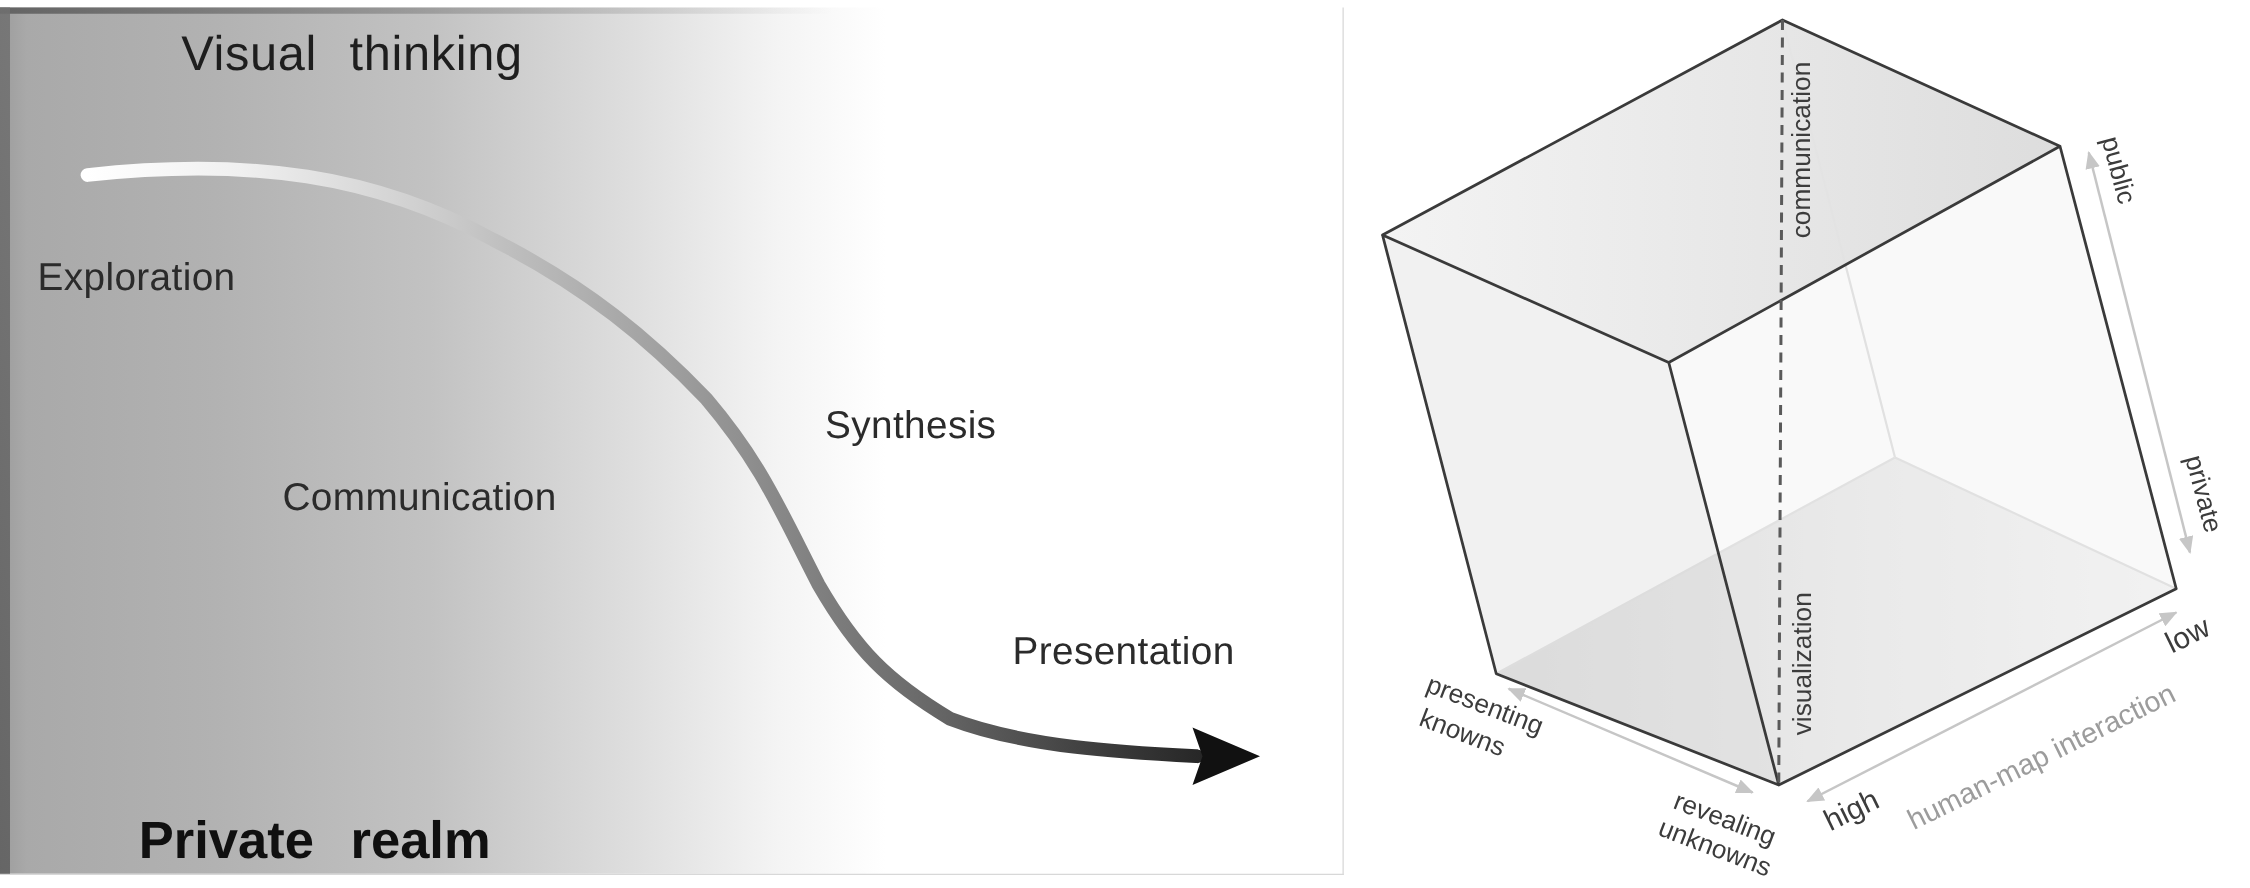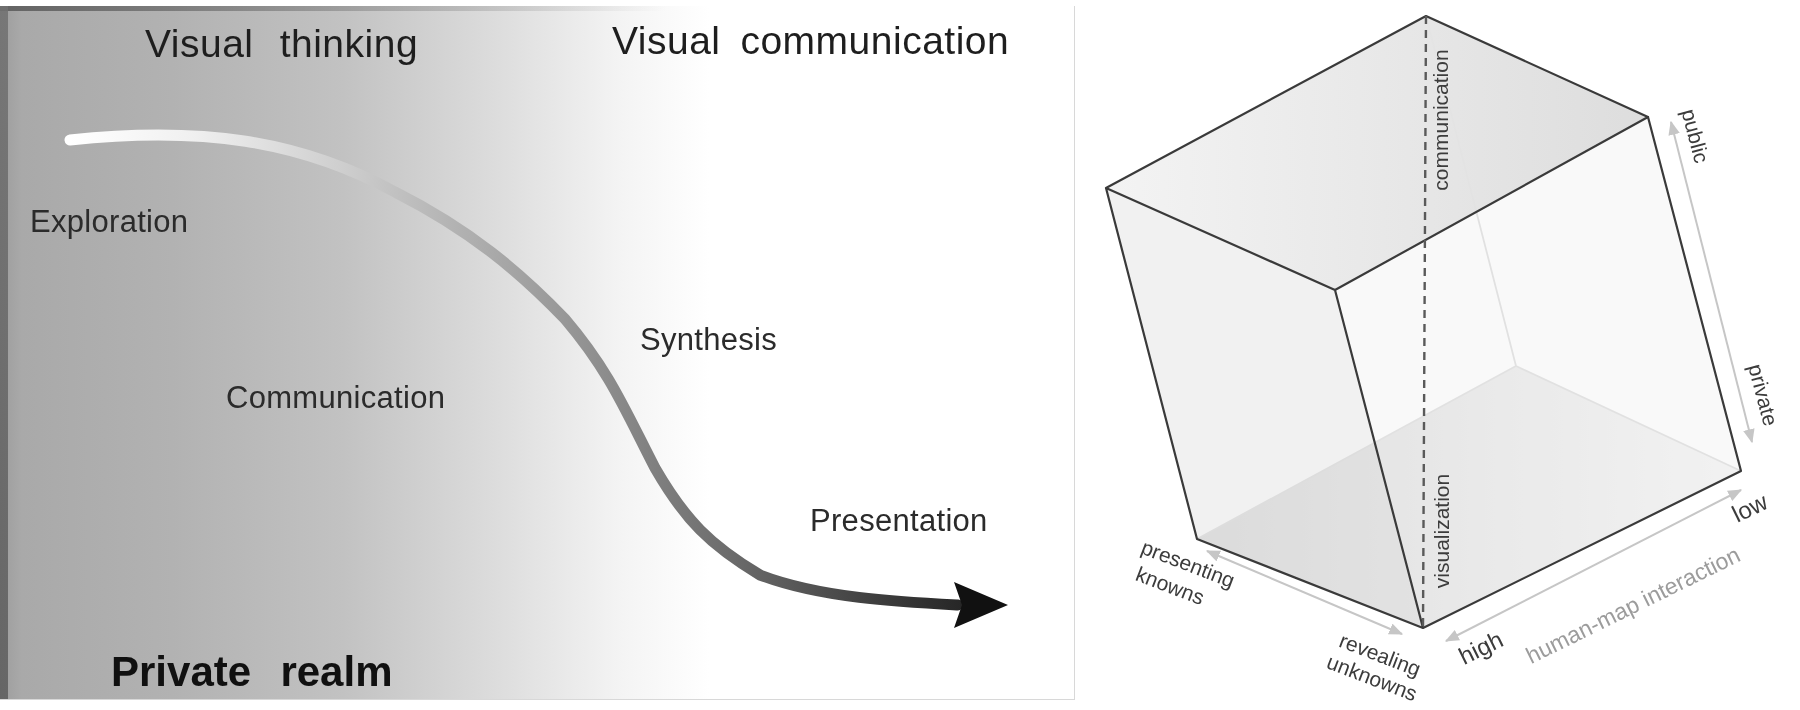--- a/index.html
+++ b/index.html
@@ -26,21 +26,21 @@
   .edge-left{position:absolute;left:0;top:0;bottom:0;width:8px;
     background:linear-gradient(180deg,#707070,#5c5c5c);opacity:.85;}
   .curve-svg{position:absolute;left:0;top:0;width:1075px;height:694px;}
   .t{position:absolute;white-space:nowrap;}
   .title{font-size:39px;color:#1e1e1e;word-spacing:.38em;letter-spacing:.5px;}
   .title-thinking{left:145px;top:16px;}
   .title-communication{left:612px;top:13px;word-spacing:.22em;}
   .stage{font-size:31px;color:#2b2b2b;letter-spacing:.3px;margin-top:14px;}
   .lbl-exploration{left:30px;top:184px;}
   .lbl-communication{left:226px;top:360px;}
-  .lbl-synthesis{left:640px;top:302px;}
+  .lbl-synthesis{left:660px;top:302px;}
   .lbl-presentation{left:810px;top:483px;}
   .realm{font-size:42px;font-weight:700;color:#101010;}
   .realm-private{left:111px;top:642px;word-spacing:.42em;text-align:center;}
   .realm-public{left:717px;top:646px;word-spacing:.18em;}
   
   .panel-right{position:absolute;left:1080px;top:0;width:720px;height:710px;background:#ffffff;}
   .cube-svg{position:absolute;left:0;top:0;width:720px;height:710px;}
   .cube-edge{stroke:var(--cube-edge);stroke-width:2.2;fill:none;stroke-linejoin:round;}
   .hidden-edge{stroke:var(--hidden-edge);stroke-width:1.8;fill:none;}
   .dash-axis{stroke:#5a5a5a;stroke-width:2.4;stroke-dasharray:8 6;fill:none;}
@@ -73,21 +73,20 @@
       <path d="M 70 134
                C 200 120, 300 134, 395 186
                C 470 224, 520 266, 565 313
                C 610 366, 625 404, 655 462
                C 685 514, 710 539, 760 569
                C 820 592, 900 596, 958 599" fill="none" stroke="url(#gCurve)" stroke-width="11" stroke-linecap="round"></path>
       <polygon points="954,576 1008,599 954,622 962,599" fill="#111111"></polygon>
     </svg>
 
     <div class="t title title-thinking">Visual thinking</div>
-    <div class="t title title-communication">Visual communication</div>
 
     <div class="t stage lbl-exploration">Exploration</div>
     <div class="t stage lbl-communication">Communication</div>
     <div class="t stage lbl-synthesis">Synthesis</div>
     <div class="t stage lbl-presentation">Presentation</div>
 
     <div class="t realm realm-private">Private realm</div>
   </div>
 
   <div class="panel-right">

